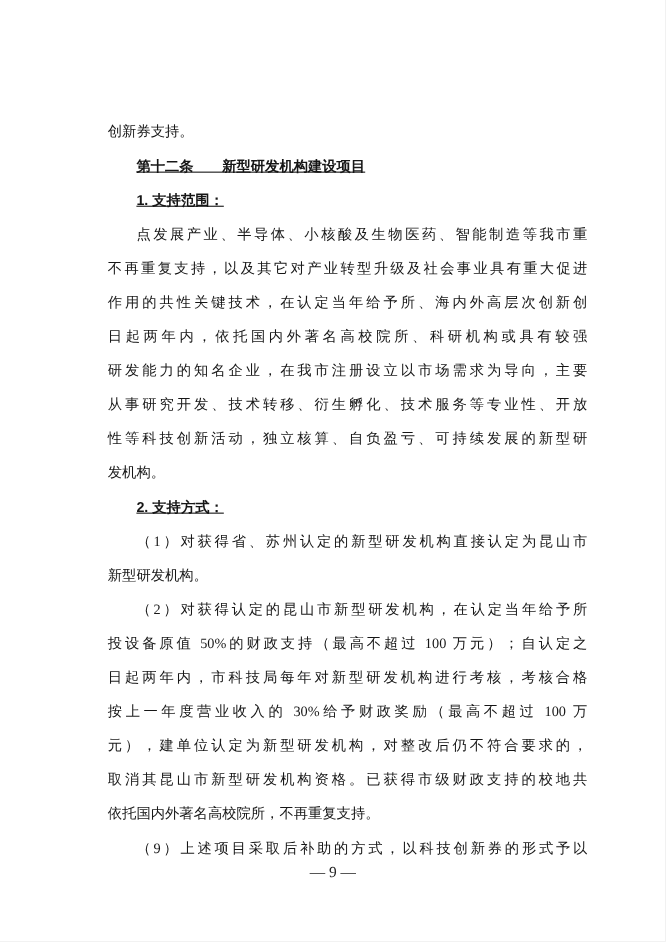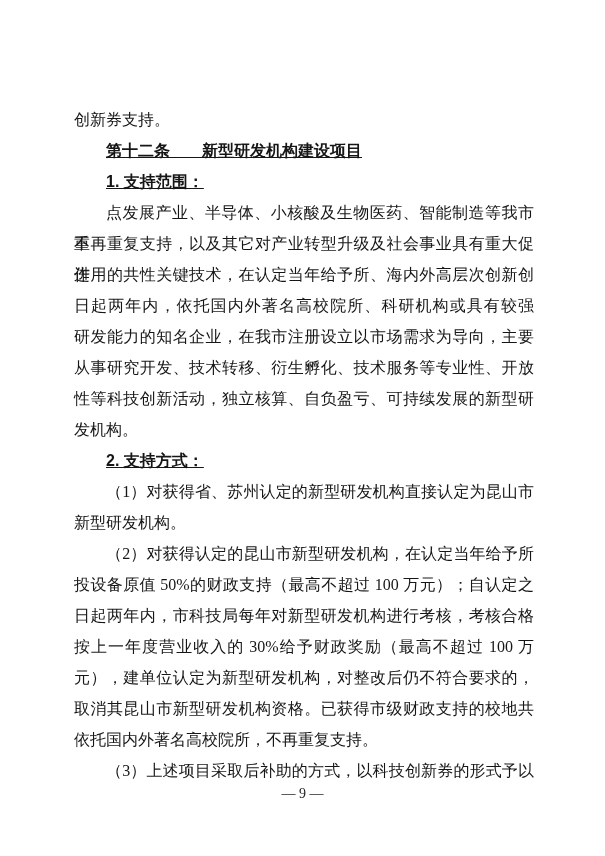--- a/index.html
+++ b/index.html
@@ -12,26 +12,27 @@
     font-family: "Liberation Serif", serif;
     color: #161616;
   }
   .content {
     position: absolute;
     left: 74px;
     top: 104px;
     width: 460px;
   }
   .ln {
-    font-size: 16px;
+    font-size: 13px;
     line-height: 31px;
     height: 31px;
     text-align: justify;
     text-align-last: justify;
     letter-spacing: 0px;
+    margin-left: 24px;
   }
   .ln.end {
     text-align: left;
     text-align-last: left;
   }
   .ln.indent {
     text-indent: 2em;
   }
   .bold {
     font-weight: bold;
@@ -76,18 +77,18 @@
     <div class="ln end">新型研发机构。</div>
 
     <div class="ln indent">（2）对获得认定的昆山市新型研发机构，在认定当年给予所</div>
     <div class="ln">投设备原值 50%的财政支持（最高不超过 100 万元）；自认定之</div>
     <div class="ln">日起两年内，市科技局每年对新型研发机构进行考核，考核合格</div>
     <div class="ln">按上一年度营业收入的 30%给予财政奖励（最高不超过 100 万</div>
     <div class="ln">元），建单位认定为新型研发机构，对整改后仍不符合要求的，</div>
     <div class="ln">取消其昆山市新型研发机构资格。已获得市级财政支持的校地共</div>
     <div class="ln end">依托国内外著名高校院所，不再重复支持。</div>
 
-    <div class="ln indent">（3）上述项目采取后补助的方式，以科技创新券的形式予以</div>
+    <div class="ln indent">（9）上述项目采取后补助的方式，以科技创新券的形式予以</div>
 
   </div>
 
   <div class="footer">— 9 —</div>
 </div>
 
 </body></html>

